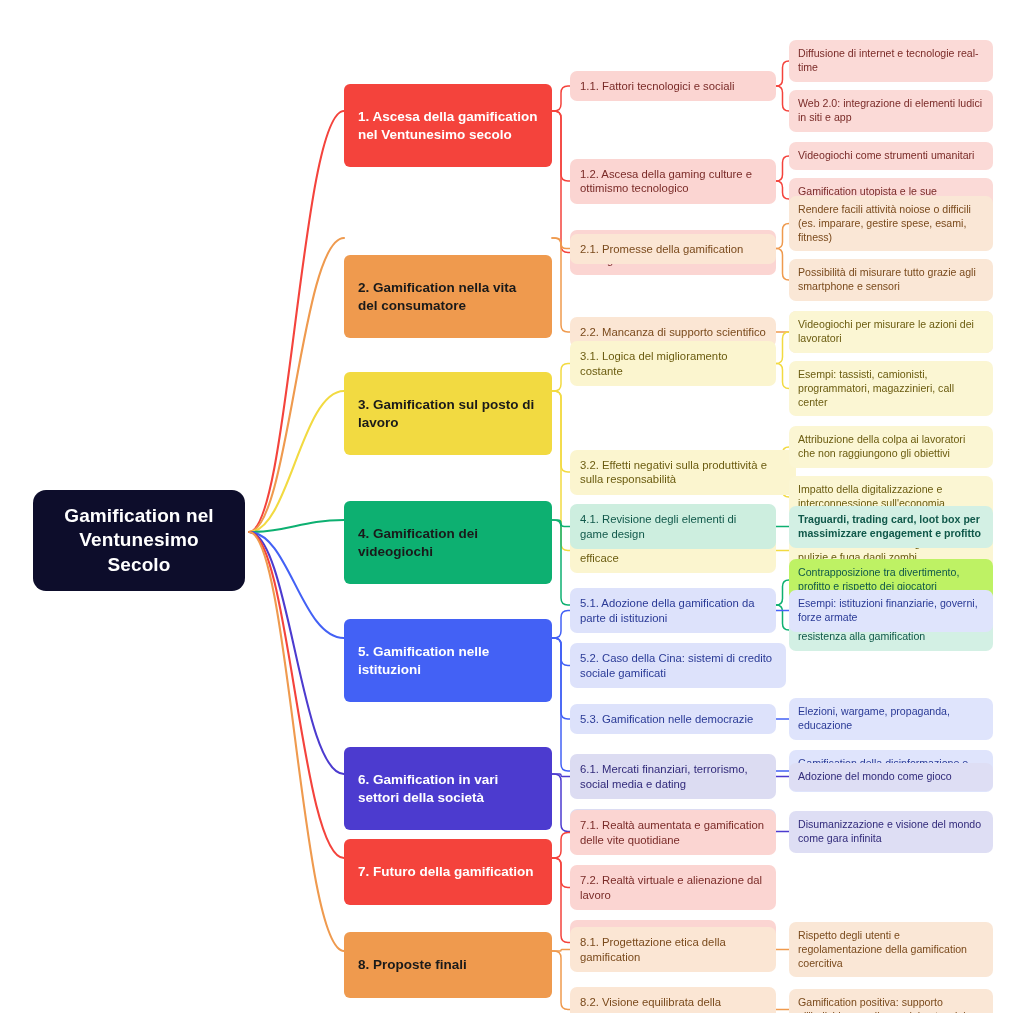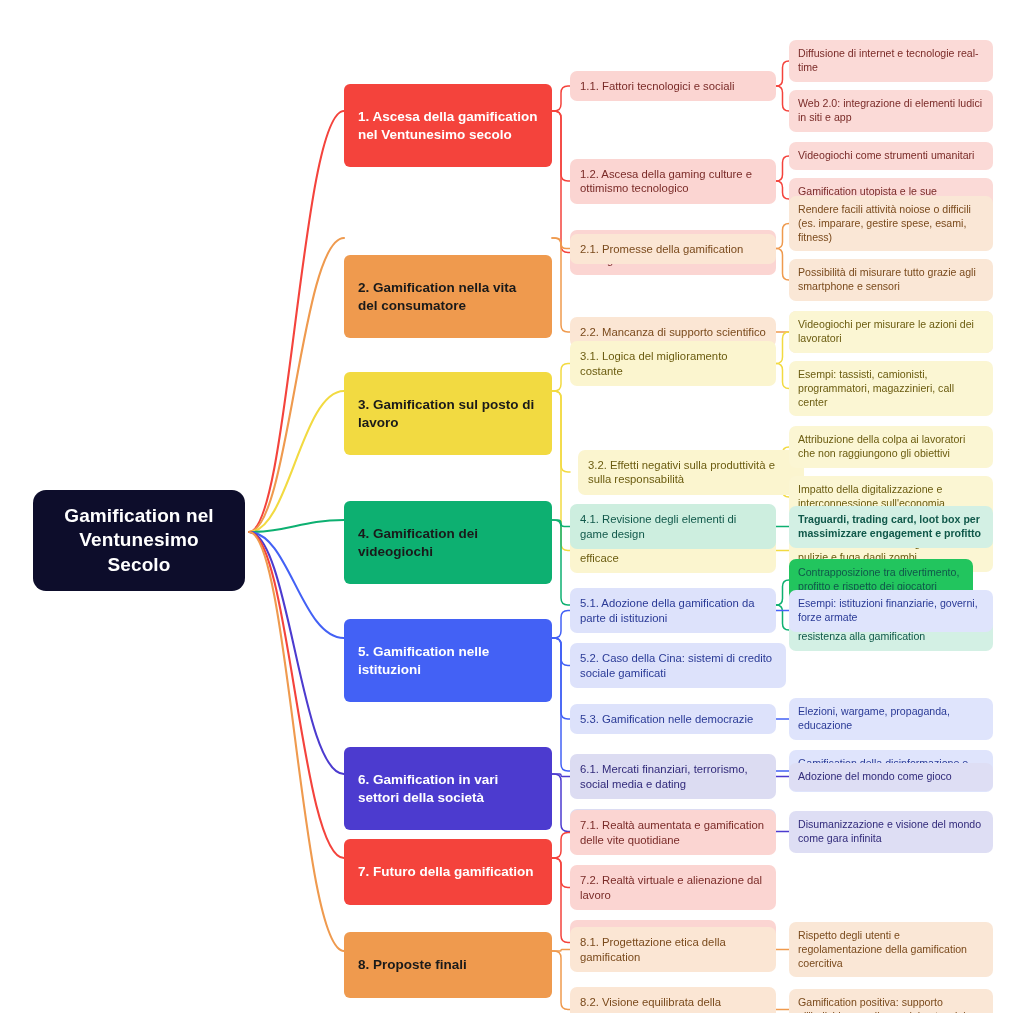--- a/index.html
+++ b/index.html
@@ -179,21 +179,21 @@
       </div>
       <div class="node lvl2" style="left: 570px; top: 341px; width: 206px; min-height: 45px; background: rgb(251, 245, 207);">
         <span class="txt" style="color: rgb(107, 92, 16);">3.1. Logica del miglioramento costante</span>
       </div>
       <div class="node lvl3" style="left: 789px; top: 311px; width: 204px; min-height: 42px; background: rgb(251, 246, 211);">
         <span class="txt" style="color: rgb(107, 92, 16);">Videogiochi per misurare le azioni dei lavoratori</span>
       </div>
       <div class="node lvl3" style="left: 789px; top: 361px; width: 204px; min-height: 55px; background: rgb(251, 246, 211);">
         <span class="txt" style="color: rgb(107, 92, 16);">Esempi: tassisti, camionisti, programmatori, magazzinieri, call center</span>
       </div>
-      <div class="node lvl2" style="left: 570px; top: 449.5px; width: 226px; min-height: 45px; background: rgb(251, 245, 207); margin-left: 8px;">
+      <div class="node lvl2" style="left: 570px; top: 449.5px; width: 226px; min-height: 45px; background: rgb(251, 245, 207);">
         <span class="txt" style="color: rgb(107, 92, 16);">3.2. Effetti negativi sulla produttività e sulla responsabilità</span>
       </div>
       <div class="node lvl3" style="left: 789px; top: 426px; width: 204px; min-height: 42px; background: rgb(251, 246, 211);">
         <span class="txt" style="color: rgb(107, 92, 16);">Attribuzione della colpa ai lavoratori che non raggiungono gli obiettivi</span>
       </div>
       <div class="node lvl3" style="left: 789px; top: 476px; width: 204px; min-height: 42px; background: rgb(251, 246, 211);">
         <span class="txt" style="color: rgb(107, 92, 16);">Impatto della digitalizzazione e interconnessione sull'economia</span>
       </div>
       <div class="node lvl2" style="left: 570px; top: 528px; width: 206px; min-height: 45px; background: rgb(251, 245, 207);">
         <span class="txt" style="color: rgb(107, 92, 16);">3.3. Possibilità di una gamification efficace</span>
@@ -206,21 +206,21 @@
       </div>
       <div class="node lvl2" style="left: 570px; top: 504px; width: 206px; min-height: 45px; background: rgb(205, 238, 223);">
         <span class="txt" style="color: rgb(16, 88, 74);">4.1. Revisione degli elementi di game design</span>
       </div>
       <div class="node lvl3" style="left: 789px; top: 505.5px; width: 204px; min-height: 42px; background: rgb(211, 240, 228);">
         <span class="txt" style="color: rgb(16, 88, 74); font-weight: bold;">Traguardi, trading card, loot box per massimizzare engagement e profitto</span>
       </div>
       <div class="node lvl2" style="left: 570px; top: 590px; width: 206px; min-height: 30px; background: rgb(205, 238, 223);">
         <span class="txt" style="color: rgb(16, 88, 74);">4.2. Effetti psicologici e finanziari</span>
       </div>
-      <div class="node lvl3" style="left: 789px; top: 559px; width: 184px; min-height: 42px; background: #22c55e;">
+      <div class="node lvl3" style="left: 789px; top: 559px; width: 204px; min-height: 42px; background: #bef264;">
         <span class="txt" style="color: rgb(16, 88, 74);">Contrapposizione tra divertimento, profitto e rispetto dei giocatori</span>
       </div>
       <div class="node lvl3" style="left: 789px; top: 609px; width: 204px; min-height: 42px; background: rgb(211, 240, 228);">
         <span class="txt" style="color: rgb(16, 88, 74);">Esempio di Nintendo e la sua resistenza alla gamification</span>
       </div>
       <div class="node lvl1" style="left: 344px; top: 619px; width: 208px; min-height: 38px; background: rgb(67, 97, 245);">
         <span class="txt" style="color: rgb(255, 255, 255);">5. Gamification nelle istituzioni</span>
       </div>
       <div class="node lvl2" style="left: 570px; top: 588px; width: 206px; min-height: 45px; background: rgb(221, 226, 251);">
         <span class="txt" style="color: rgb(42, 58, 150);">5.1. Adozione della gamification da parte di istituzioni</span>

